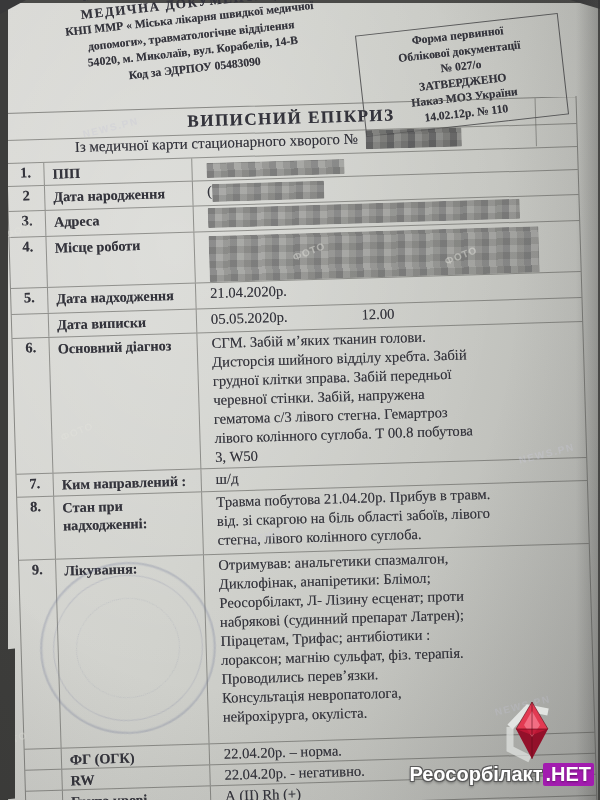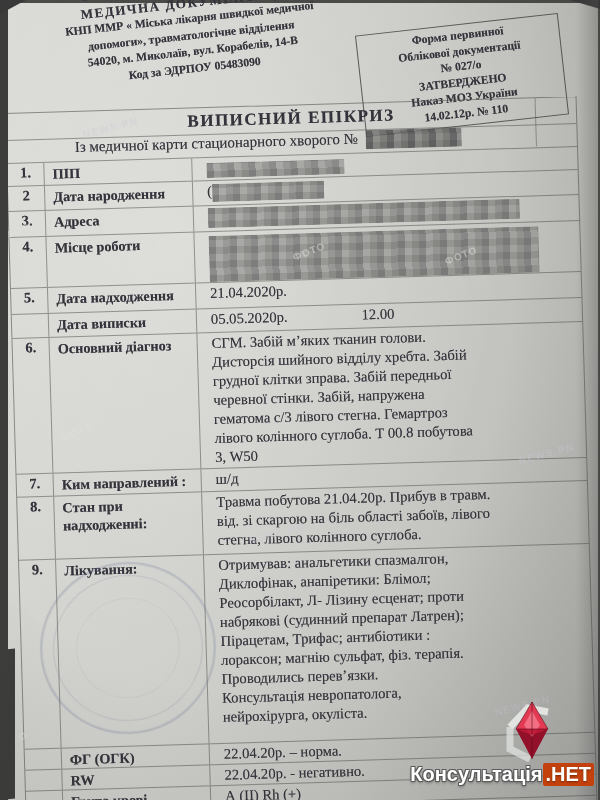--- a/index.html
+++ b/index.html
@@ -88,21 +88,21 @@
   .p1{left:4px;top:224px}.p2{left:292px;top:246px}.p3{left:444px;top:250px}
   .p4{left:60px;top:426px}.p5{left:-6px;top:735px}
   .n1{left:82px;top:122px}.n2{left:248px;top:528px}.n3{left:518px;top:448px}.n4{left:494px;top:700px}
 
   
   .logo{position:absolute;right:6px;bottom:14px;text-align:right;z-index:5;}
   .gem{position:relative;right:30px;margin-bottom:-6px;}
   .logo-text{font-family:"Liberation Sans",sans-serif;font-weight:bold;font-size:20px;
     color:#ffffff;white-space:nowrap;
     text-shadow:-1px -1px 0 #5a5a5a,1px -1px 0 #5a5a5a,-1px 1px 0 #5a5a5a,1px 1px 0 #5a5a5a,0 2px 3px rgba(0,0,0,.45);}
-  .logo-suffix{background:#c2410c;padding:0 3px 1px 2px;border-radius:2px;margin-left:1px;
+  .logo-suffix{background:#a21caf;padding:0 3px 1px 2px;border-radius:2px;margin-left:1px;
     text-shadow:0 1px 2px rgba(0,0,0,.4);}
   .vignette{position:absolute;inset:0;pointer-events:none;
     background:radial-gradient(ellipse at 35% 35%, rgba(0,0,0,0) 55%, rgba(40,40,40,.18) 100%);}
 </style>
 </head>
 <body>
 
 <div class="photo">
   <div class="paper"></div>
 
@@ -250,21 +250,21 @@
   <div class="logo">
     <svg class="gem" width="64" height="70" viewBox="0 0 60 70">
       <path d="M8 32 L26 13 L46 17" stroke="#e8eae8" stroke-width="7" fill="none" opacity="0.9"></path>
       <path d="M8 32 L8 54 L28 64" stroke="#dfe1df" stroke-width="7" fill="none" opacity="0.75"></path>
       <polygon points="14,34 30,7 46,34" fill="#e23a52"></polygon>
       <polygon points="14,34 30,64 46,34" fill="#93102a"></polygon>
       <polygon points="22,30 30,16 38,30 30,42" fill="#f4788c" opacity="0.85"></polygon>
       <polygon points="14,34 46,34 30,40" fill="#c01735" opacity="0.9"></polygon>
       <path d="M30 7 L30 64 M14 34 L46 34 M30 7 L14 34 M30 7 L46 34" stroke="#5c0a18" stroke-width="1" fill="none" opacity="0.6"></path>
     </svg>
-    <div class="logo-text"><span>Консультація</span><span class="logo-suffix">.НЕТ</span></div>
+    <div class="logo-text"><span>Реосорбілакт</span><span class="logo-suffix">.НЕТ</span></div>
   </div>
 
   <div class="edge-left"></div>
   <div class="edge-bl"></div>
   <div class="corner-tl"></div>
   <div class="corner-tr"></div>
   <div class="paper-shade-right"></div>
   <div class="vignette"></div>
 </div>
 

